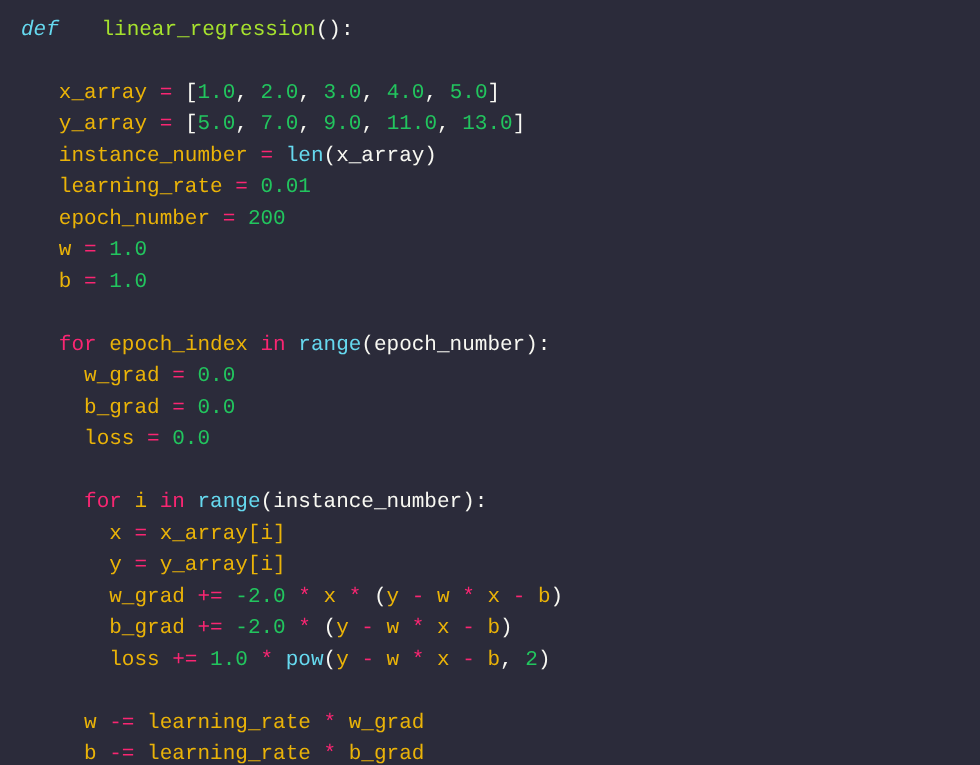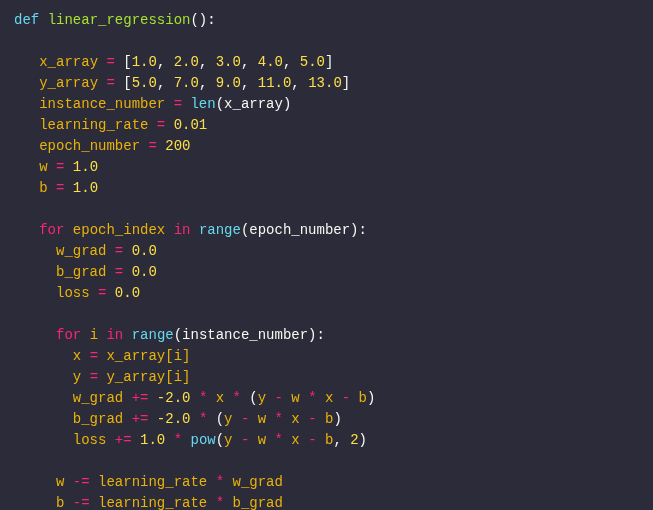--- a/index.html
+++ b/index.html
@@ -14,25 +14,25 @@
       line-height: 1.5;
       color: #e0e0e0;
       padding: 10px 14px;
       width: 653px;
       height: 510px;
       overflow: hidden;
     }
     .code-container {
       white-space: pre;
     }
-    .keyword { color: #66d9ef; }
-    .func-name { color: #a6e22e; }
+    .keyword { color: #66d9ef; font-style: italic; }
+    .func-name { color: #a6e22e; margin-left: 20px; }
     .var-name { color: #eab308; }
     .operator { color: #f92672; }
-    .number { color: #fde047; }
+    .number { color: #22c55e; }
     .builtin { color: #66d9ef; }
     .paren { color: #f8f8f2; }
     .bracket { color: #f8f8f2; }
     .comma { color: #f8f8f2; }
   </style>
 </head>
 <body>
 
 <div class="code-container"><span><span class="keyword">def</span> <span class="func-name">linear_regression</span><span class="paren">():</span></span>
 

